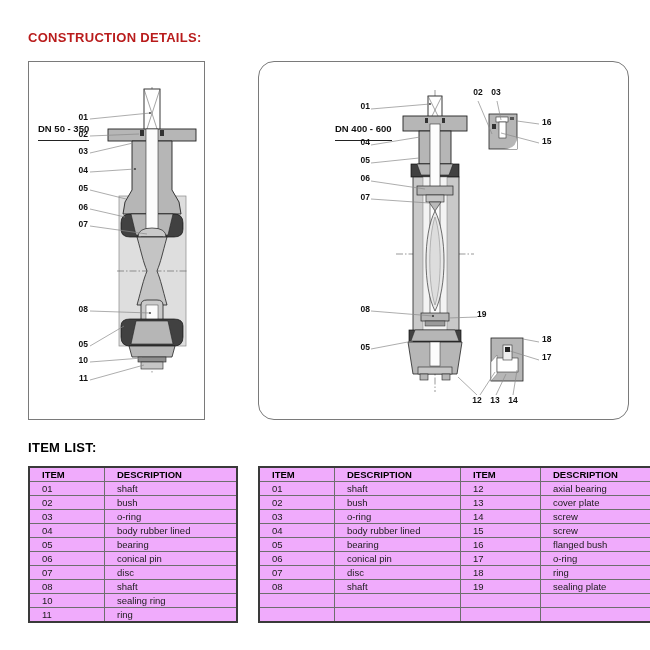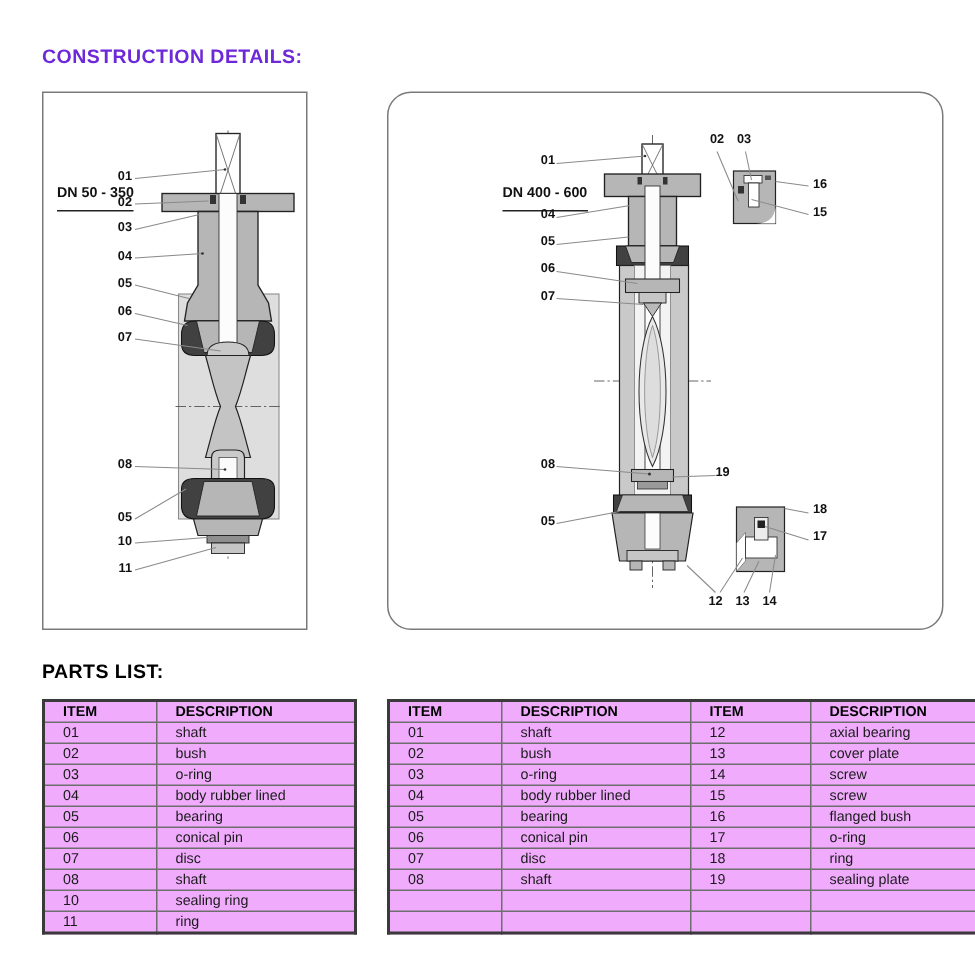--- a/index.html
+++ b/index.html
@@ -1,19 +1,19 @@
 <!DOCTYPE html>
 <html><head>
 <meta charset="utf-8">
 <style>
   html,body{margin:0;padding:0;background:#fff;}
   .page{position:relative;width:650px;height:650px;background:#fff;
         font-family:"Liberation Sans",sans-serif;color:#111;overflow:hidden;}
   .h-title{position:absolute;left:28px;top:30px;font-size:13px;font-weight:bold;
-           letter-spacing:.3px;color:#6d28d9;white-space:nowrap;}
+           letter-spacing:.3px;color:#b91c1c;white-space:nowrap;}
   .panel{position:absolute;top:61px;height:357px;border:1px solid #7a7a7a;background:#fff;}
   .panel-left{left:28px;width:175px;}
   .panel-right{left:258px;width:369px;border-radius:16px;}
   .dn-label{position:absolute;font-size:9.5px;font-weight:bold;color:#111;
             border-bottom:1px solid #222;padding-bottom:6px;white-space:nowrap;margin-top:44px;}
   .dn-left{left:9px;top:17px;}
   .dn-right{left:76px;top:17px;}
   .callout{position:absolute;font-size:8.5px;font-weight:bold;color:#111;
            width:17px;text-align:right;line-height:10px;}
   .callout.la{text-align:left;width:15px;}
@@ -199,21 +199,21 @@
     <span class="callout ce" style="left:230px;top:25px">03</span>
     <span class="callout la" style="left:283px;top:55px">16</span>
     <span class="callout la" style="left:283px;top:74px">15</span>
     <span class="callout la" style="left:283px;top:272px">18</span>
     <span class="callout la" style="left:283px;top:290px">17</span>
     <span class="callout ce" style="left:211px;top:333px">12</span>
     <span class="callout ce" style="left:229px;top:333px">13</span>
     <span class="callout ce" style="left:247px;top:333px">14</span>
   </div>
 
-  <div class="pl-title">PARTS LIST:</div>
+  <div class="pl-title">ITEM LIST:</div>
 
   <table class="parts t1">
     <tbody>
         <tr>
       <th class="w-item">ITEM</th>
       <th class="w-desc">DESCRIPTION</th>
     </tr>
     <tr>
           <td>01</td>
           <td>shaft</td>

